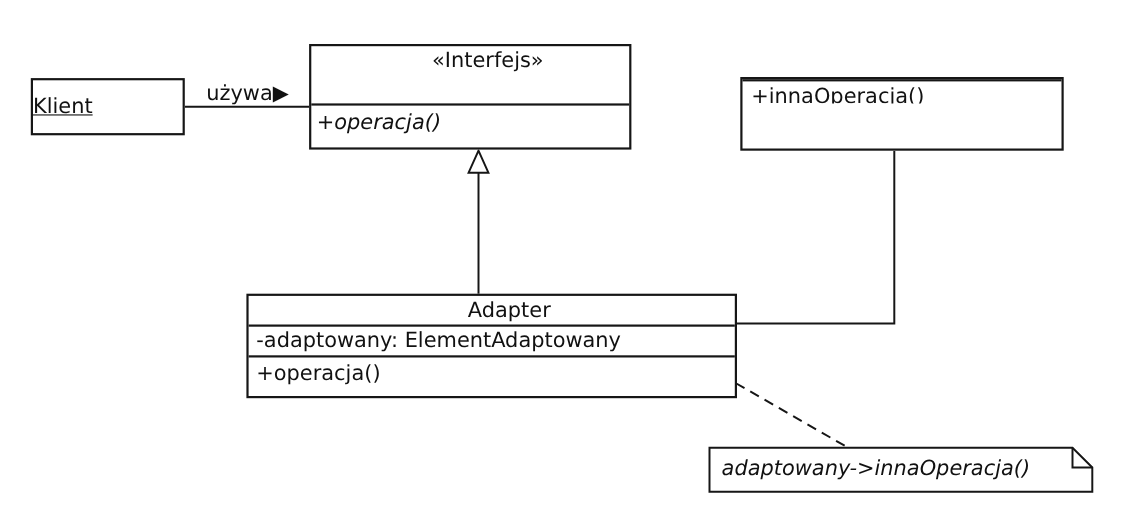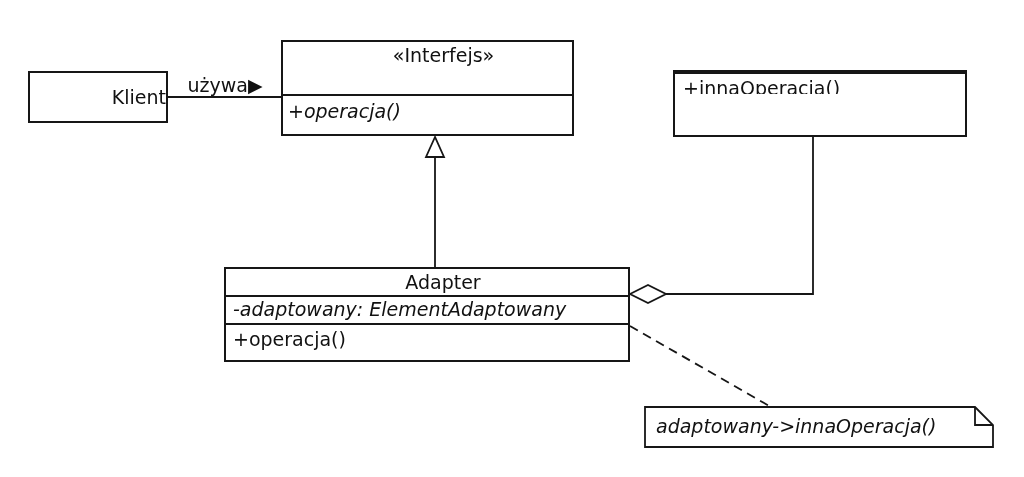--- a/index.html
+++ b/index.html
@@ -29,30 +29,30 @@
     white-space:nowrap;
     overflow:hidden;
     padding-left:32px;
   }
   .compartment{
     border-top:2px solid var(--line);
     box-sizing:border-box;
     white-space:nowrap;
     overflow:hidden;
   }
-  .klient{left:28px;top:71px;width:140px;height:52px;display:flex;align-items:center;justify-content:flex-end;}
+  .klient{left:28px;top:71px;width:140px;height:52px;display:flex;align-items:center;justify-content:flex-start;text-decoration:underline;}
   .interfejs{left:281px;top:40px;width:293px;height:96px;}
   .interfejs .hdr{line-height:25px;padding-top:1px;height:51px;}
   .interfejs .ops{height:41px;padding:4px 4px 0 5px;font-style:italic;}
   .adaptowany{left:673px;top:70px;width:294px;height:67px;}
   .adaptowany .hdr{line-height:24px;height:24px;}
   .adaptowany .ops{height:22px;padding:3px 4px 0 8px;}
-  .adapter{left:224px;top:267px;width:406px;height:95px;}
+  .adapter{left:224px;top:267px;width:446px;height:95px;}
   .adapter .hdr{line-height:26px;height:26px;}
-  .adapter .attrs{height:28px;line-height:25px;padding:0 4px 0 7px;font-style:italic;}
+  .adapter .attrs{height:28px;line-height:25px;padding:0 4px 0 7px;}
   .adapter .ops{height:37px;padding:3px 4px 0 7px;}
   .assoc-label{
     position:absolute;left:182px;top:74px;width:86px;height:22px;
     line-height:22px;text-align:center;white-space:nowrap;
   }
   .note-text{
     position:absolute;left:656px;top:414px;width:320px;height:24px;
     line-height:24px;white-space:nowrap;font-style:italic;
   }
   svg{display:block;}

